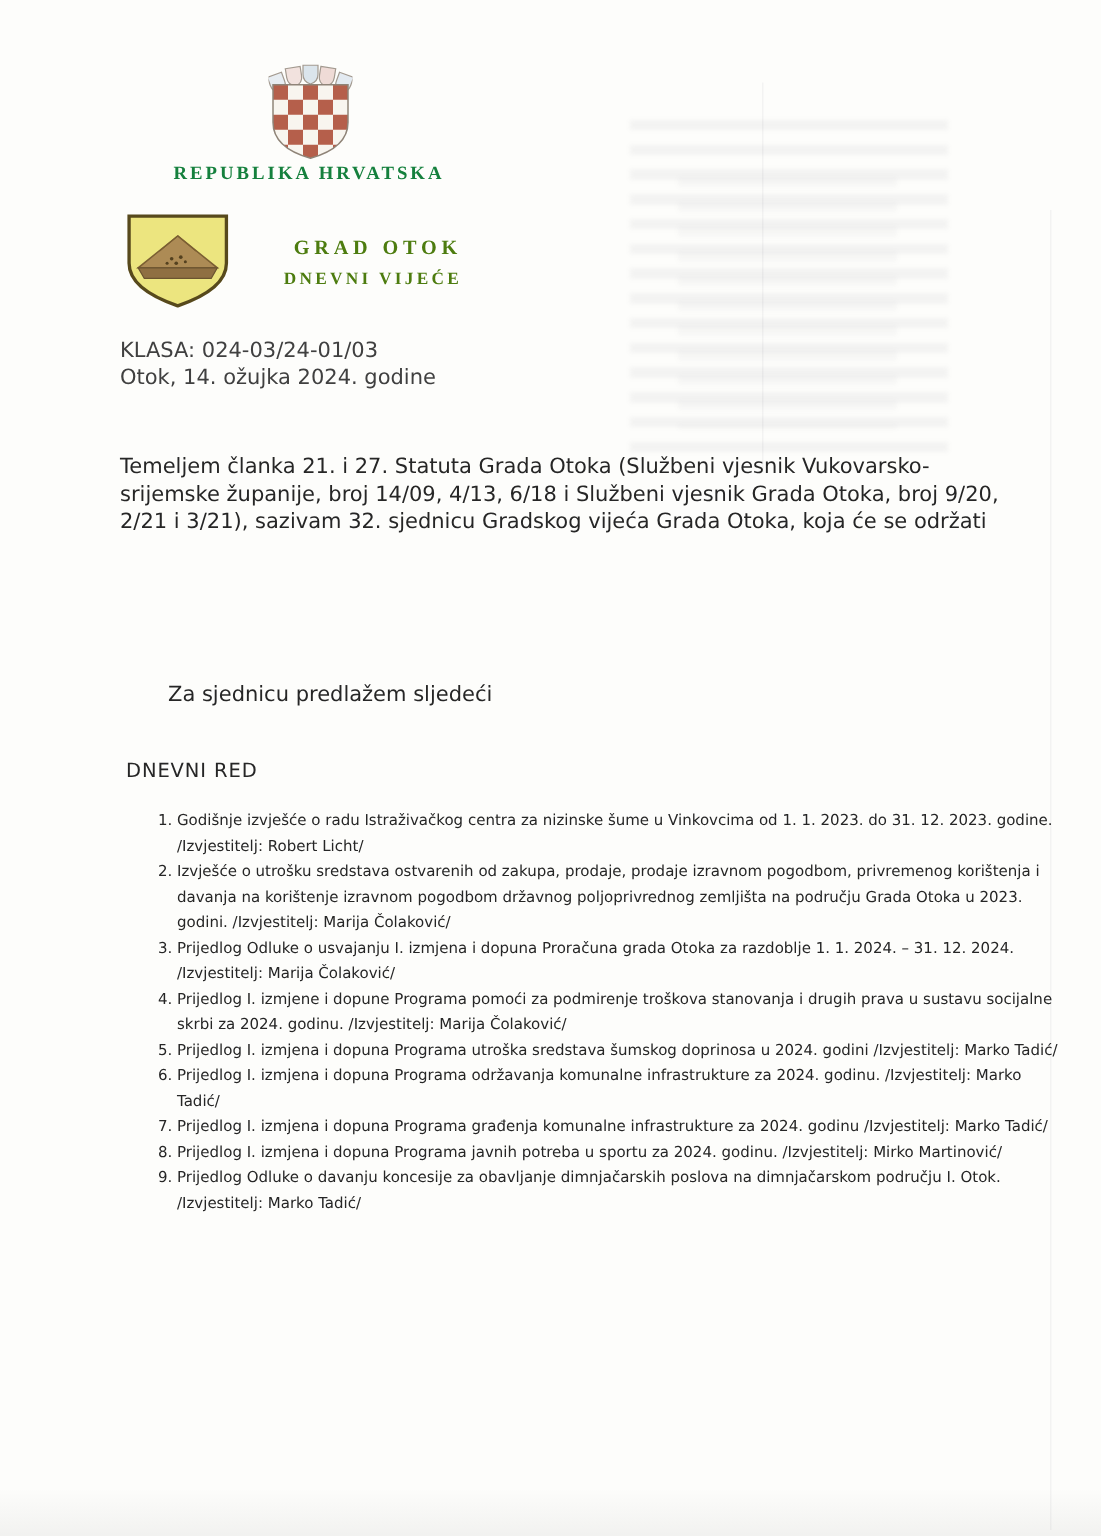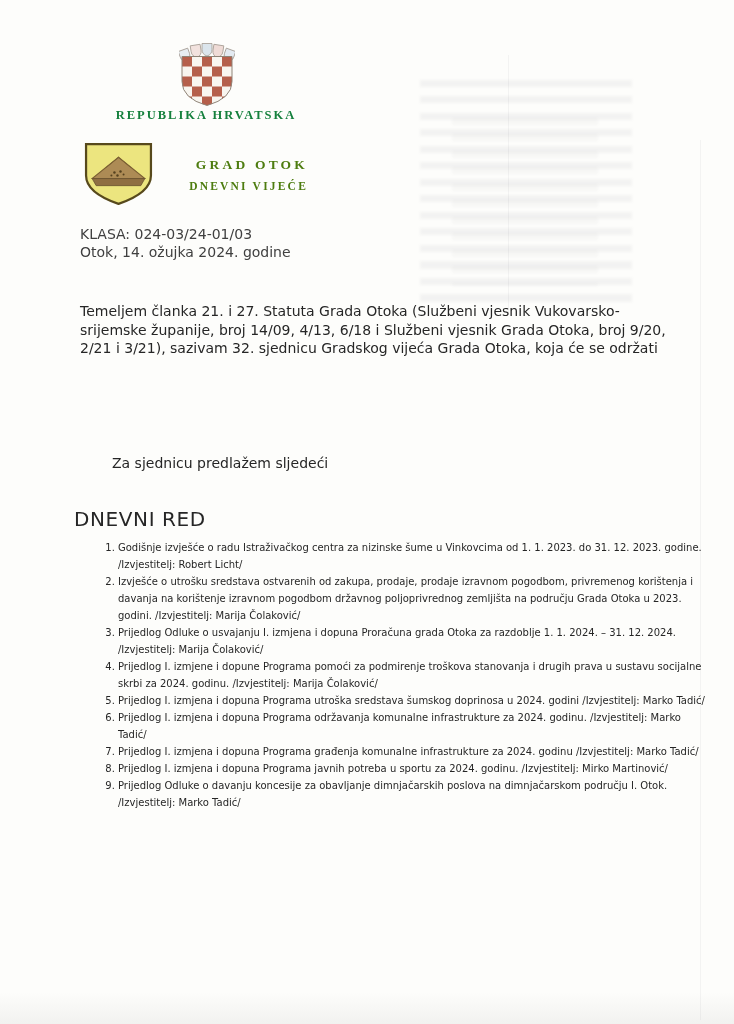--- a/index.html
+++ b/index.html
@@ -64,22 +64,22 @@
   }
   .session-dt {
     position:absolute; left:80px; top:402px;
     font-size:14.5px; font-weight:bold;
     text-decoration:underline; text-underline-offset:2px;
     white-space:pre-wrap;
   }
   .session-loc { position:absolute; left:80px; top:421px; font-size:14px; }
   .session-prop { position:absolute; left:80px; top:455px; font-size:14px;margin-left:32px; }
   .agenda-heading {
-    position:absolute; left:74px; top:507px;
-    font-size:20px; letter-spacing:0.6px;
+    position:absolute; left:84px; top:507px;
+    font-size:13px; letter-spacing:0.6px;
   }
   ol.agenda {
     position:absolute; left:82px; top:539px; width:590px;
     margin:0; padding:0 0 0 36px;
     font-size:10px; line-height:17px;
   }
   ol.agenda li { margin:0; padding:0; }
 </style>
 </head>
 <body>

